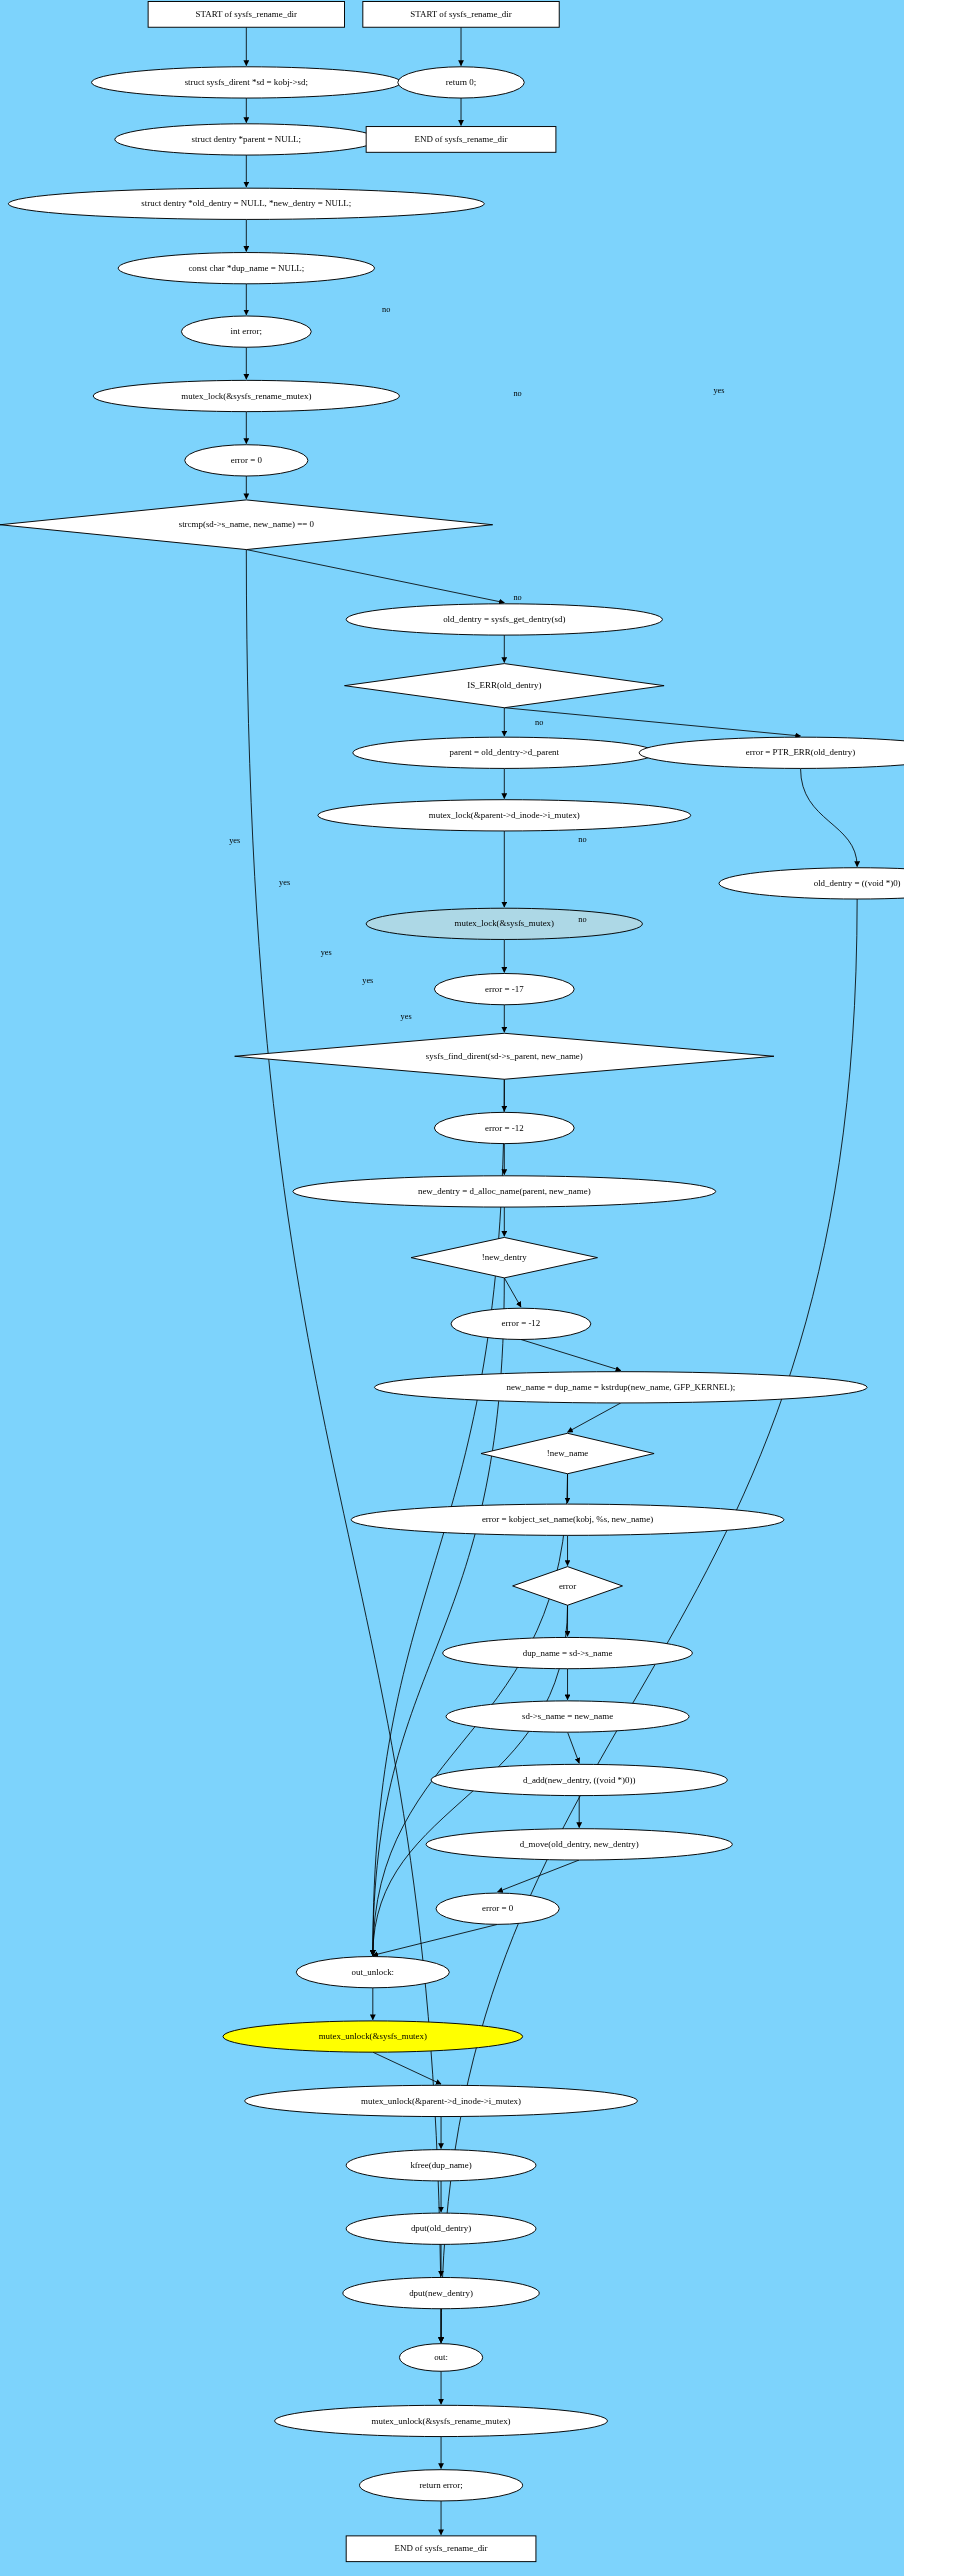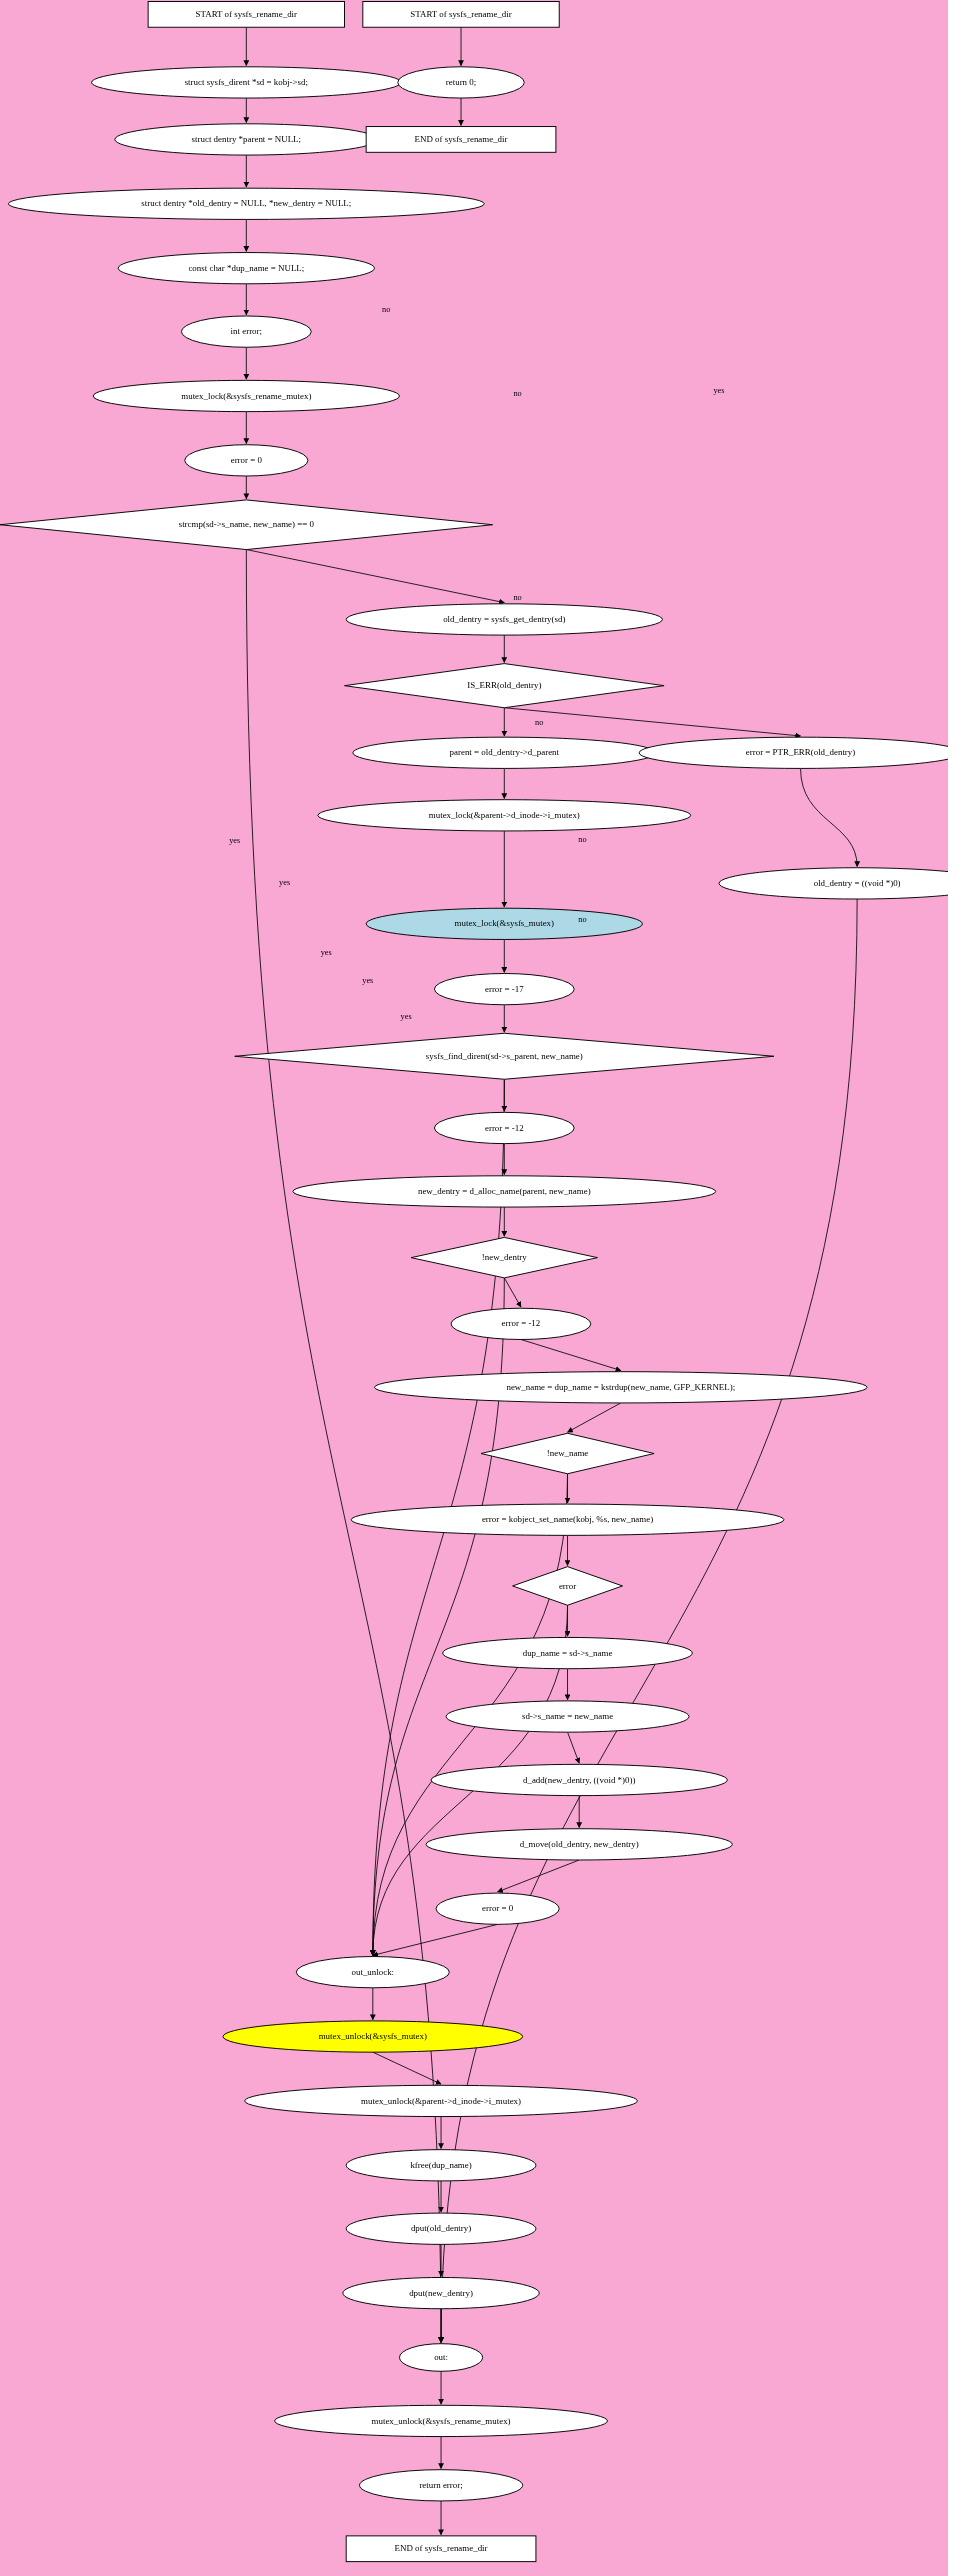--- a/index.html
+++ b/index.html
@@ -4,24 +4,23 @@
 <style>
   html, body {
     margin: 0;
     padding: 0;
     background: #ffffff;
   }
   #canvas-wrap {
     position: relative;
     width: 904px;
     height: 2576px;
-    background: #f9a8d4;
+    background: #7dd3fc;
     overflow: hidden;
     font-family: "Liberation Serif", "DejaVu Serif", serif;
-    padding-left: 44px;
   }
   svg#flow {
     position: absolute;
     top: 0;
     left: 0;
     width: 962px;
     height: 2576px;
   }
   .node-shape {
     fill: #ffffff;

